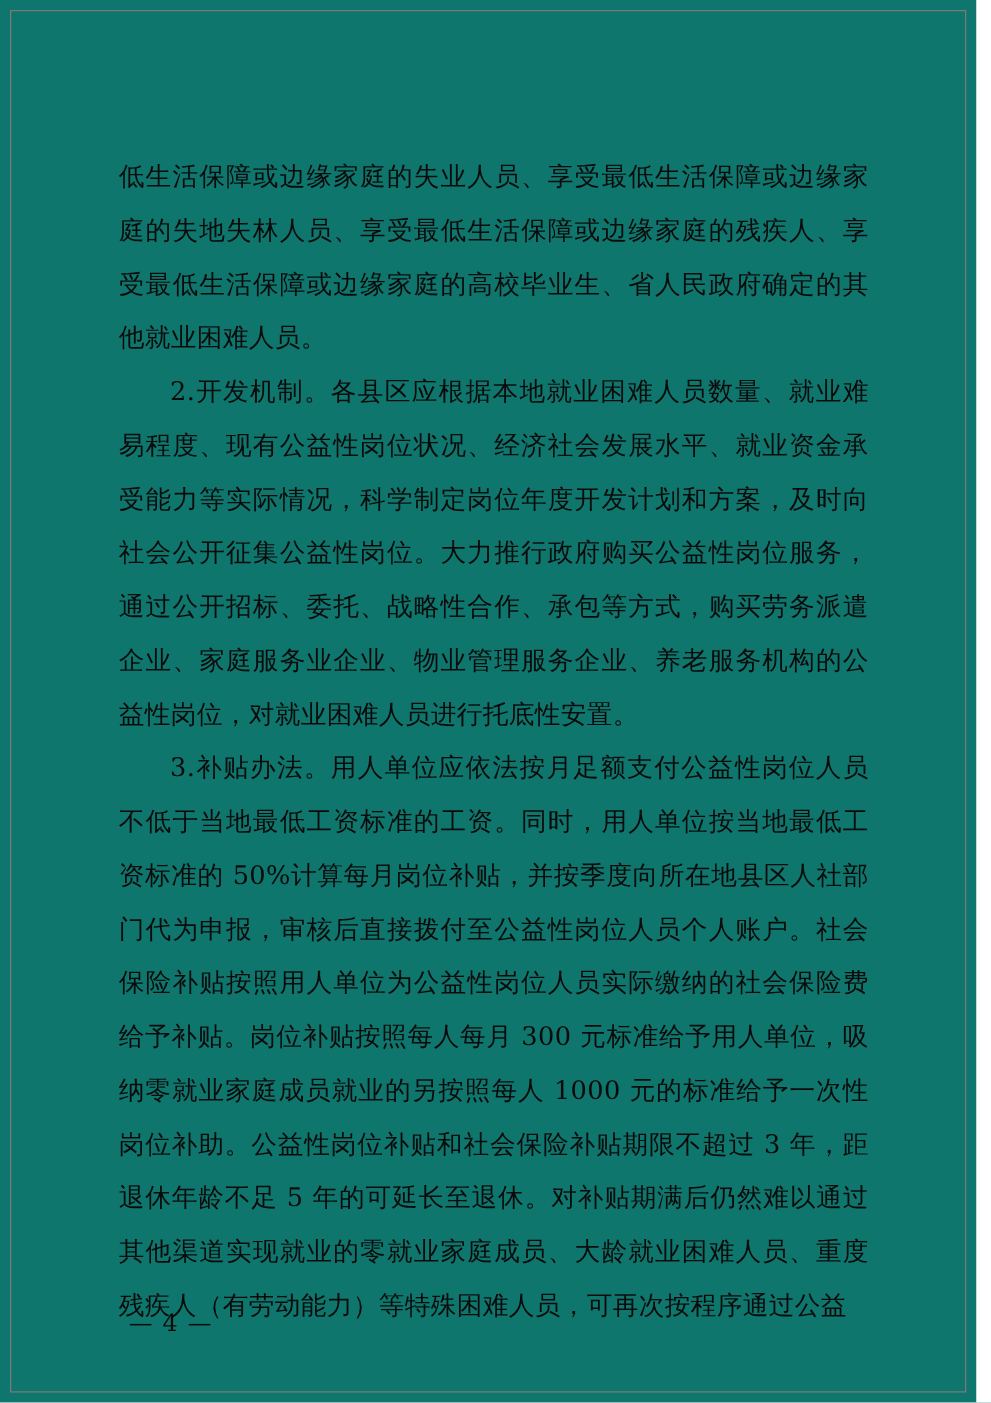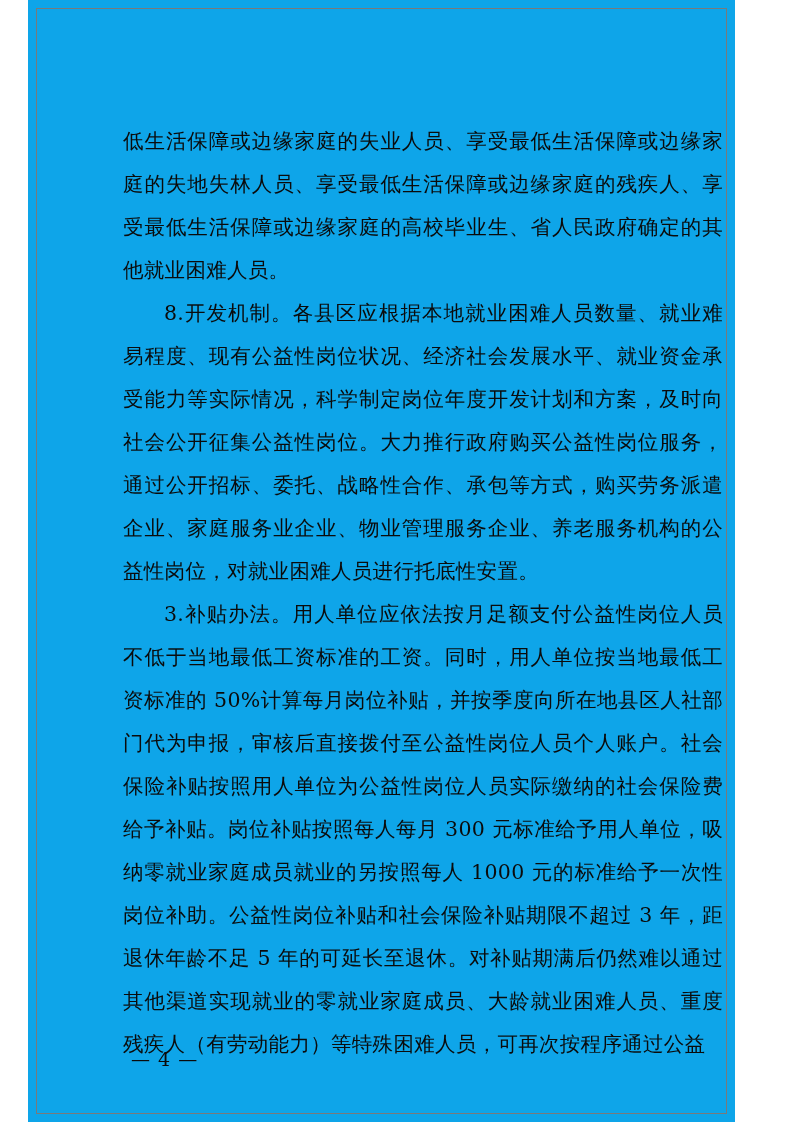--- a/index.html
+++ b/index.html
@@ -5,26 +5,25 @@
   html, body {
     margin: 0;
     padding: 0;
     background: #ffffff;
   }
   body {
     font-family: "DejaVu Serif", serif;
   }
   .page {
     position: relative;
-    width: 707px;
+    width: 781px;
     height: 1122px;
-    background: #0ea5e9;
+    background: #0f766e;
     box-sizing: border-box;
     overflow: hidden;
-    margin-left: 28px;
   }
   .page-border {
     position: absolute;
     left: 8px;
     top: 8px;
     right: 8px;
     bottom: 8px;
     border: 1px solid #7a7a7a;
     pointer-events: none;
   }
@@ -63,20 +62,20 @@
   }
 </style>
 </head>
 <body>
 
 <div class="page">
   <div class="page-border"></div>
 
   <div class="content">
     <p class="para">低生活保障或边缘家庭的失业人员、享受最低生活保障或边缘家庭的失地失林人员、享受最低生活保障或边缘家庭的残疾人、享受最低生活保障或边缘家庭的高校毕业生、省人民政府确定的其他就业困难人员。</p>
-    <p class="para indent">8.开发机制。各县区应根据本地就业困难人员数量、就业难易程度、现有公益性岗位状况、经济社会发展水平、就业资金承受能力等实际情况，科学制定岗位年度开发计划和方案，及时向社会公开征集公益性岗位。大力推行政府购买公益性岗位服务，通过公开招标、委托、战略性合作、承包等方式，购买劳务派遣企业、家庭服务业企业、物业管理服务企业、养老服务机构的公益性岗位，对就业困难人员进行托底性安置。</p>
+    <p class="para indent">2.开发机制。各县区应根据本地就业困难人员数量、就业难易程度、现有公益性岗位状况、经济社会发展水平、就业资金承受能力等实际情况，科学制定岗位年度开发计划和方案，及时向社会公开征集公益性岗位。大力推行政府购买公益性岗位服务，通过公开招标、委托、战略性合作、承包等方式，购买劳务派遣企业、家庭服务业企业、物业管理服务企业、养老服务机构的公益性岗位，对就业困难人员进行托底性安置。</p>
     <p class="para indent">3.补贴办法。用人单位应依法按月足额支付公益性岗位人员不低于当地最低工资标准的工资。同时，用人单位按当地最低工资标准的 50%计算每月岗位补贴，并按季度向所在地县区人社部门代为申报，审核后直接拨付至公益性岗位人员个人账户。社会保险补贴按照用人单位为公益性岗位人员实际缴纳的社会保险费给予补贴。岗位补贴按照每人每月 300 元标准给予用人单位，吸纳零就业家庭成员就业的另按照每人 1000 元的标准给予一次性岗位补助。公益性岗位补贴和社会保险补贴期限不超过 3 年，距退休年龄不足 5 年的可延长至退休。对补贴期满后仍然难以通过其他渠道实现就业的零就业家庭成员、大龄就业困难人员、重度残疾人（有劳动能力）等特殊困难人员，可再次按程序通过公益</p>
   </div>
 
   <div class="footer">
     <span class="page-number">— 4 —</span>
   </div>
 </div>
 
 </body></html>

